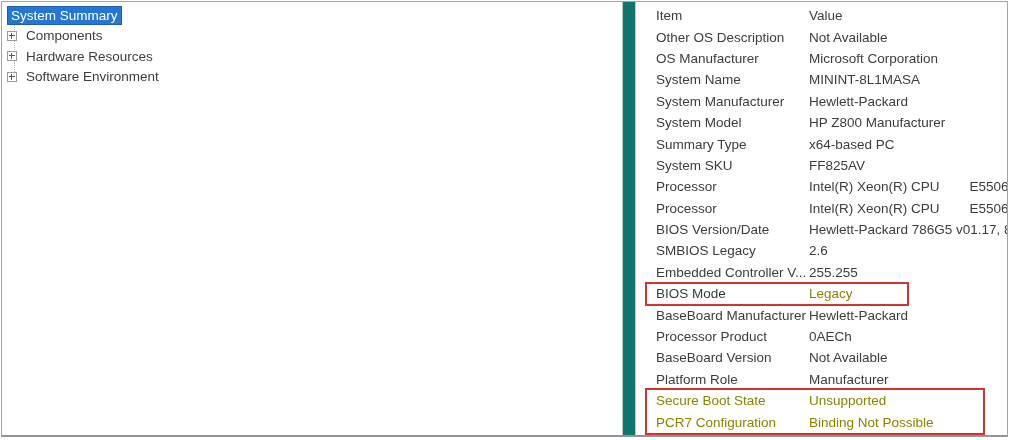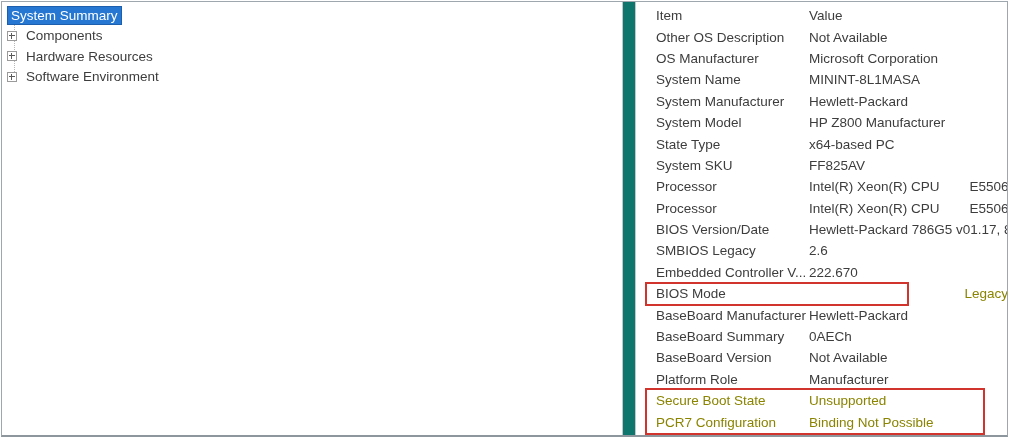--- a/index.html
+++ b/index.html
@@ -49,21 +49,21 @@
     border-right:1px solid #c3c7cb;
     background:#ffffff;
     overflow:hidden;
   }
   .rows{padding-top:3px;}
   .trow{display:flex;align-items:center;height:21.4px;padding-left:20px;}
   .cell{white-space:pre;overflow:hidden;}
   .cell.item{flex:none;width:153px;}
   .cell.value{flex:1;}
   .trow.header .cell{color:#3d3d3d;}
-  .trow.olive-value .cell.value{color:#8a8400;text-align:right;}
+  .trow.olive-value .cell.value{color:#8a8400;}
   .trow.olive-both .cell.item,.trow.olive-both .cell.value{color:#8a8400;}
   
   .anno{
     position:absolute;border:2px solid #d0342c;
     box-sizing:border-box;pointer-events:none;background:transparent;
   }
   .anno.bios{left:9px;top:280px;width:264px;height:24px;}
   .anno.secure{left:9px;top:386px;width:340px;height:47px;}
 </style>
 </head>
@@ -121,21 +121,21 @@
     <span class="cell item">System Manufacturer</span>
     <span class="cell value">Hewlett-Packard</span>
   </div>
 
   <div class="trow">
     <span class="cell item">System Model</span>
     <span class="cell value">HP Z800 Manufacturer</span>
   </div>
 
   <div class="trow">
-    <span class="cell item">State Type</span>
+    <span class="cell item">Summary Type</span>
     <span class="cell value">x64-based PC</span>
   </div>
 
   <div class="trow">
     <span class="cell item">System SKU</span>
     <span class="cell value">FF825AV</span>
   </div>
 
   <div class="trow">
     <span class="cell item">Processor</span>
@@ -152,35 +152,35 @@
     <span class="cell value">Hewlett-Packard 786G5 v01.17, 8/</span>
   </div>
 
   <div class="trow">
     <span class="cell item">SMBIOS Legacy</span>
     <span class="cell value">2.6</span>
   </div>
 
   <div class="trow">
     <span class="cell item">Embedded Controller V...</span>
-    <span class="cell value">222.670</span>
+    <span class="cell value">255.255</span>
   </div>
 
   <div class="trow olive-value">
     <span class="cell item">BIOS Mode</span>
     <span class="cell value">Legacy</span>
   </div>
 
   <div class="trow">
     <span class="cell item">BaseBoard Manufacturer</span>
     <span class="cell value">Hewlett-Packard</span>
   </div>
 
   <div class="trow">
-    <span class="cell item">BaseBoard Summary</span>
+    <span class="cell item">Processor Product</span>
     <span class="cell value">0AECh</span>
   </div>
 
   <div class="trow">
     <span class="cell item">BaseBoard Version</span>
     <span class="cell value">Not Available</span>
   </div>
 
   <div class="trow">
     <span class="cell item">Platform Role</span>

